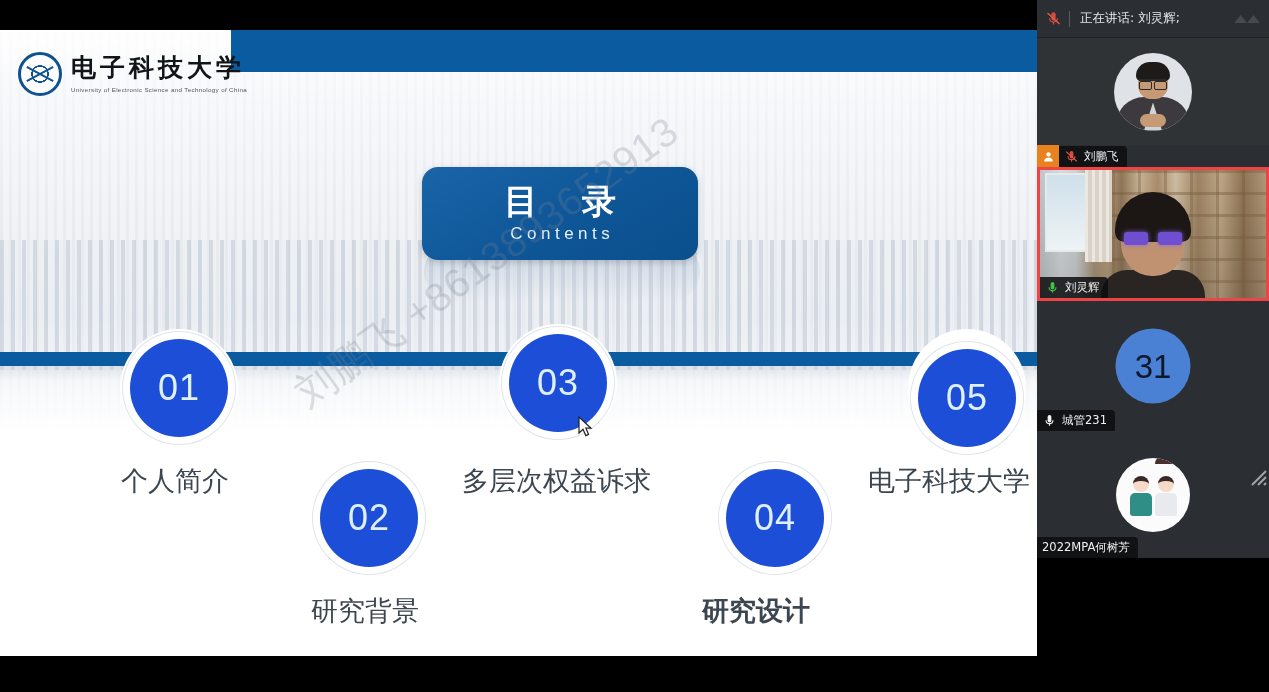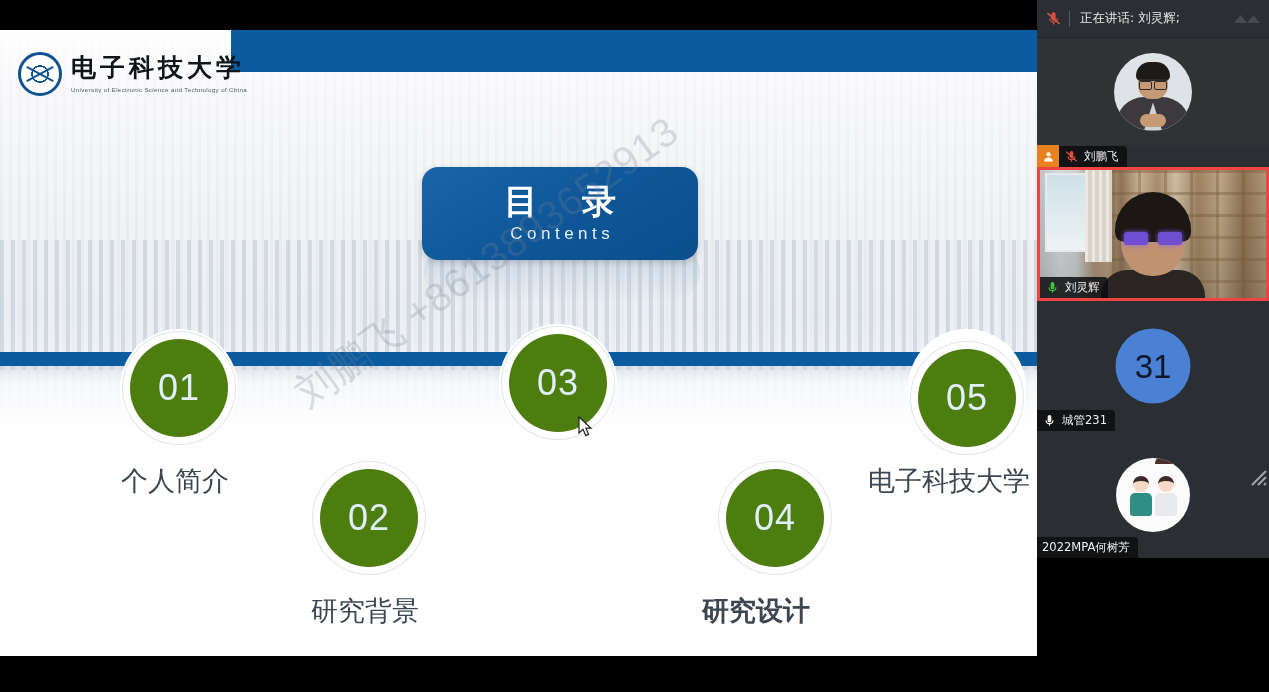--- a/index.html
+++ b/index.html
@@ -130,21 +130,21 @@
 
   
   .node {
     position: absolute;
     width: 118px; height: 118px; border-radius: 50%;
     background: #ffffff;
     display: flex; align-items: center; justify-content: center;
   }
   .node .disc {
     width: 98px; height: 98px; border-radius: 50%;
-    background: #4d7c0f;
+    background: #1d4ed8;
     display: flex; align-items: center; justify-content: center;
     box-shadow: 0 0 0 7px #ffffff, 0 0 0 8px #dfe5ec;
   }
   .node .num {
     font-size: 36px; color: #dff0fb; font-weight: 400; letter-spacing: 1px;
   }
   .node-label {
     position: absolute;
     font-family: "DejaVu Sans", "Liberation Sans", sans-serif;
     font-size: 27px; color: #3c4650; white-space: nowrap;
@@ -363,20 +363,21 @@
           <span class="num">02</span>
         </div>
       </div>
       <div class="node-label" style="left:311px; top:563px;">研究背景</div>
 
       <div class="node" style="left:499px; top:294px;">
         <div class="disc">
           <span class="num">03</span>
         </div>
       </div>
+      <div class="node-label" style="left:462px; top:433px;">多层次权益诉求</div>
 
       <div class="node" style="left:716px; top:429px;">
         <div class="disc">
           <span class="num">04</span>
         </div>
       </div>
       <div class="node-label" style="left:702px; top:563px;font-weight:bold;">研究设计</div>
 
       <div class="node" style="left:908px; top:299px;align-items:flex-end;">
         <div class="disc">

